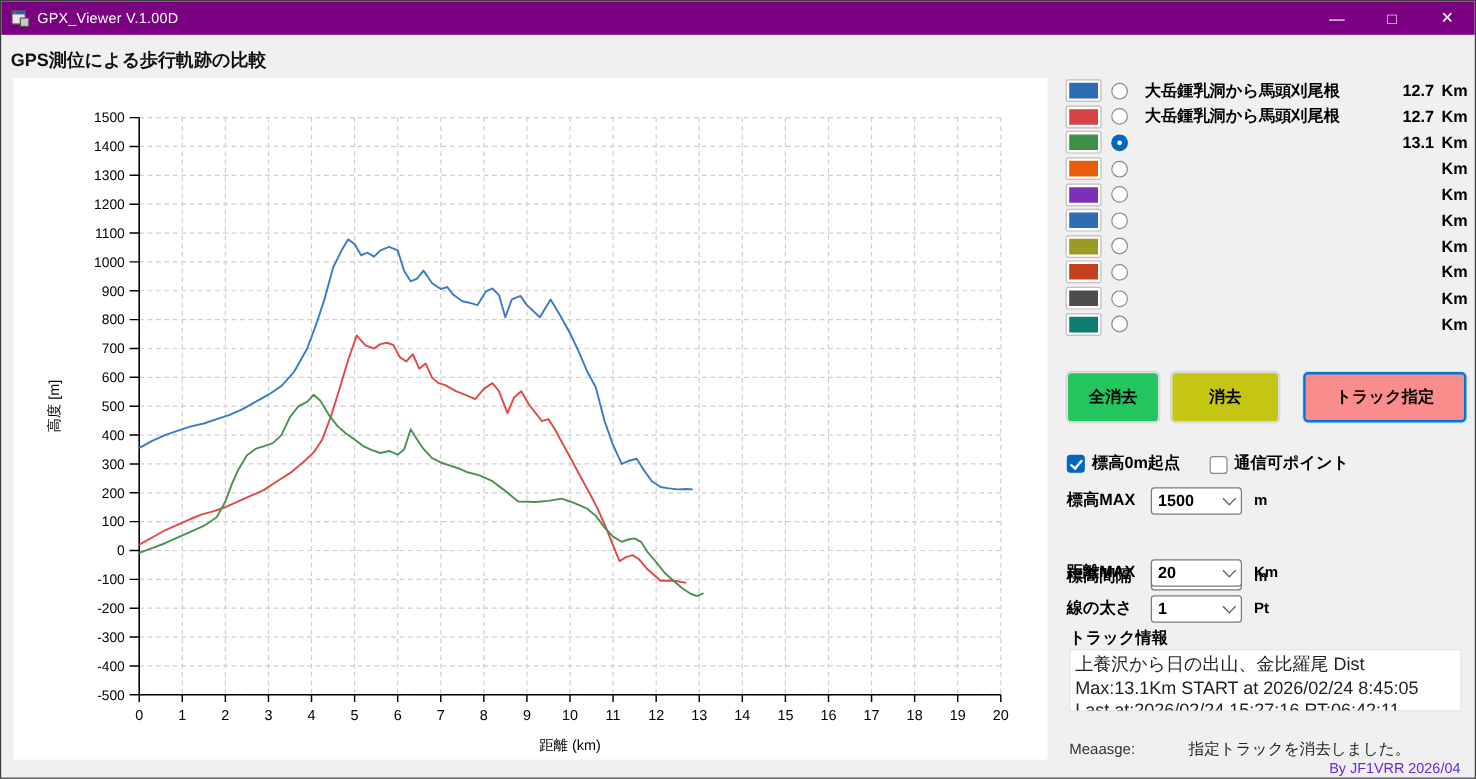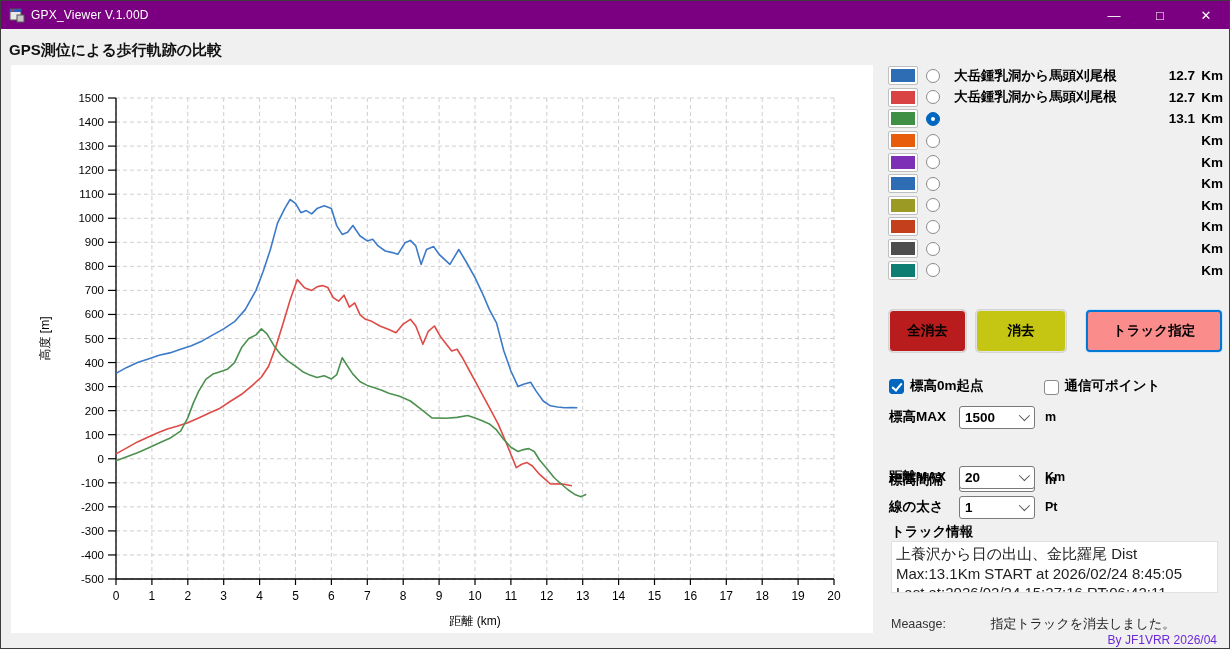--- a/index.html
+++ b/index.html
@@ -41,21 +41,21 @@
   .tlabel{font-size:13.5px;font-weight:bold;color:#000;margin-left:14px;white-space:nowrap;}
   .tdist{font-size:13.5px;font-weight:bold;color:#000;margin-left:auto;}
   .tunit{font-size:13.5px;font-weight:bold;color:#000;width:28px;text-align:right;}
   
   .btnrow{position:absolute;left:0;top:245px;width:334px;display:flex;}
   .abtn{height:42px;border-radius:4px;border:1px solid #e2e2e2;box-shadow:0 0 0 1px #d5d5d5;
     font-size:13.5px;font-weight:bold;color:#000;display:flex;align-items:center;justify-content:center;
     cursor:default;box-sizing:border-box;}
   .abtn.focused{border:2px solid #0078d7;box-shadow:0 0 0 1px #cfe4f7;}
   
-  .checkrow{position:absolute;left:0;top:312px;display:flex;align-items:center;font-size:13.5px;font-weight:bold;gap:36px;}
+  .checkrow{position:absolute;left:0;top:312px;display:flex;align-items:center;font-size:13.5px;font-weight:bold;}
   .cbox{width:15px;height:15px;border-radius:3px;border:1px solid #8a8a8a;background:#fff;
     box-sizing:border-box;margin-right:6px;position:relative;flex:0 0 auto;}
   .cbox.checked{background:#0067c0;border-color:#0067c0;}
   .cbox.checked::after{content:"";position:absolute;left:4px;top:1px;width:4px;height:8px;
     border:solid #fff;border-width:0 2px 2px 0;transform:rotate(40deg);}
   .cb2{margin-left:24px;display:flex;align-items:center;}
   
   .setrow{position:absolute;left:0;height:24px;display:flex;align-items:center;}
   .setlabel{font-size:13.5px;font-weight:bold;width:68px;}
   .combo{width:76px;height:23px;background:#fff;border:1px solid #7a7a7a;border-radius:3px;
@@ -302,21 +302,21 @@
       <div class="trow">
         <span class="swatch" style="background:#0e7d72"></span>
         <span class="radio"></span>
         <span class="tlabel"></span>
         <span class="tdist"></span>
         <span class="tunit">Km</span>
       </div>
     </div>
 
   <div class="btnrow" id="btn-row">
-      <div class="abtn" style="background: #b91c1c; width: 77px; margin-left: 0px;">全消去</div>
+      <div class="abtn" style="background: #22c55e; width: 77px; margin-left: 0px;">全消去</div>
       <div class="abtn" style="background: rgb(197, 198, 20); width: 90px; margin-left: 10px;">消去</div>
       <div class="abtn focused" style="background: rgb(250, 140, 140); width: 136px; margin-left: 20px;">トラック指定</div>
     </div>
 
   <div class="checkrow" id="check-row">
       <span class="" style="display: flex; align-items: center;">
         <span class="cbox checked"></span>
         <span>標高0m起点</span>
       </span>
       <span class="cb2" style="display: flex; align-items: flex-end;">

